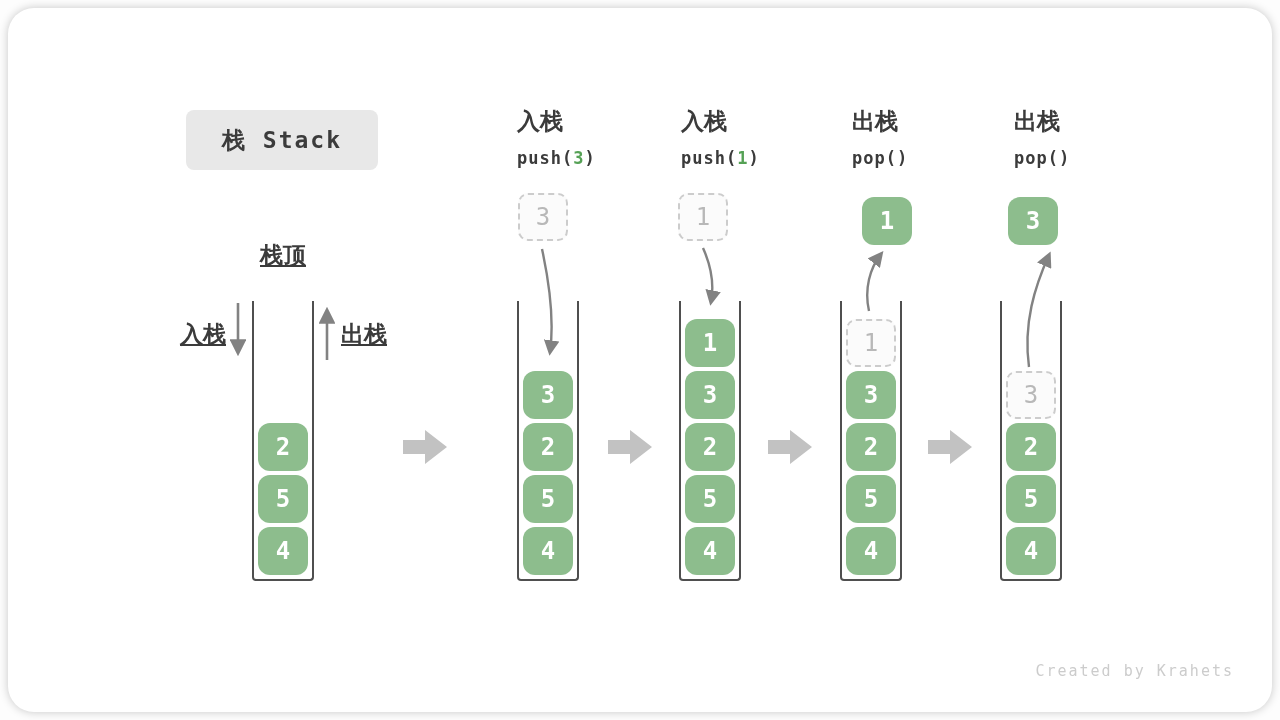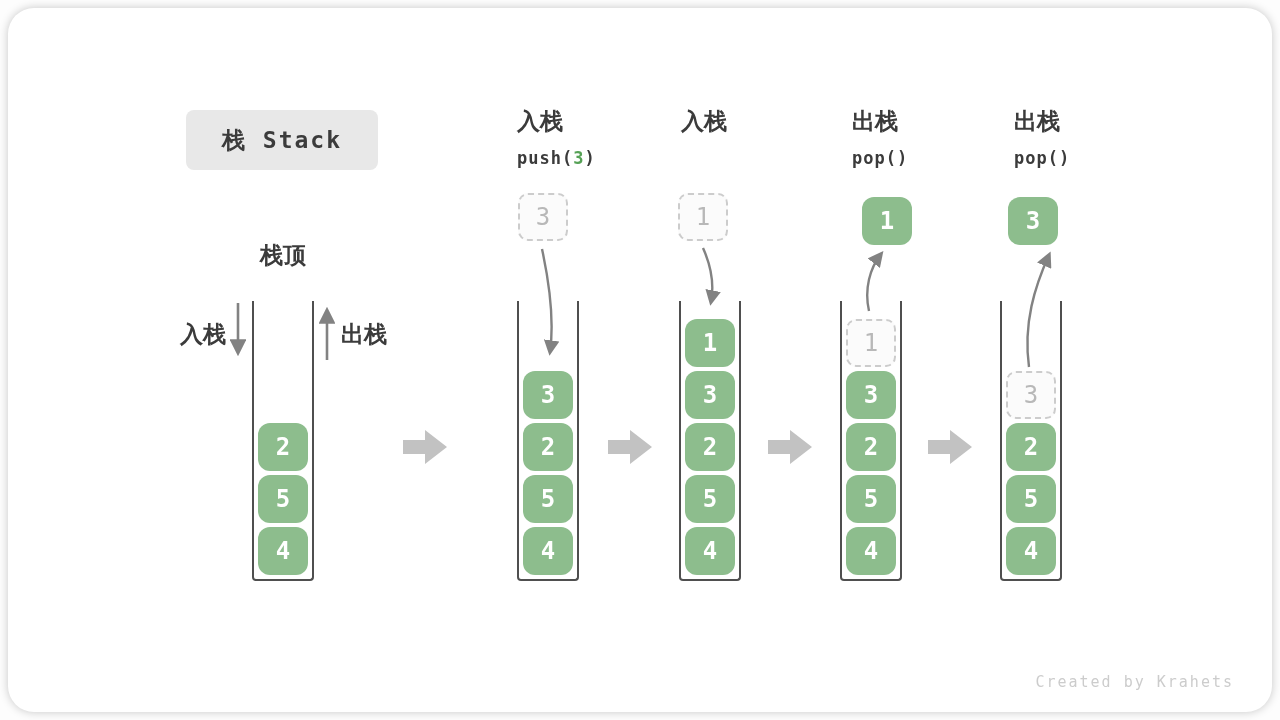--- a/index.html
+++ b/index.html
@@ -18,59 +18,60 @@
   *{margin:0;padding:0;box-sizing:border-box;}
   html,body{width:1280px;height:720px;background:#fdfdfd;overflow:hidden;
     font-family:"DejaVu Sans","Liberation Sans",sans-serif;}
   .card{position:absolute;left:8px;top:8px;width:1264px;height:704px;
     background:#ffffff;border-radius:26px;box-shadow:0 0 10px rgba(0,0,0,.22);}
   .abs{position:absolute;}
   .title-box{left:178px;top:102px;width:192px;height:60px;background:var(--title-bg);
     border-radius:8px;display:flex;align-items:center;justify-content:center;}
   .title-text{font-family:"DejaVu Sans Mono","DejaVu Sans",monospace;font-size:23px;
     font-weight:700;color:var(--ink);letter-spacing:2px;}
-  .cjk-label{font-size:23px;font-weight:700;color:var(--ink);}
+  .cjk-label{font-size:23px;font-weight:700;color:var(--ink);text-decoration:underline;}
   .center{text-align:center;}
   .right{text-align:right;}
   .well{width:62px;height:280px;border-left:2.5px solid var(--wall);
     border-right:2.5px solid var(--wall);border-bottom:2.5px solid var(--wall);
     border-bottom-left-radius:4px;border-bottom-right-radius:4px;}
   .cell{width:50px;height:48px;border-radius:12px;background:var(--green);
     color:#ffffff;display:flex;align-items:center;justify-content:center;
     font-family:"DejaVu Sans Mono",monospace;font-size:24px;font-weight:700;}
   .cell.ghost{background:var(--ghost-bg);border:2px dashed var(--ghost-border);
     color:var(--ghost-text);font-weight:400;border-radius:10px;}
   .op{width:170px;line-height:37px;}
   .op-cjk{font-size:23px;font-weight:700;color:var(--ink);}
   .op-code{font-family:"DejaVu Sans Mono",monospace;font-size:17px;font-weight:700;
     color:var(--ink);letter-spacing:1px;}
   .op-code .arg{color:var(--arg-green);}
   svg.overlay{left:0;top:0;width:1280px;height:720px;pointer-events:none;}
   .curve{fill:none;stroke:var(--arrow);stroke-width:2.4px;}
   .straight{fill:none;stroke:var(--arrow);stroke-width:2.6px;}
   .arrowhead{fill:var(--arrow);}
   .blockarrow{fill:var(--blockarrow);}
-  .watermark{right:38px;bottom:21px;font-family:"DejaVu Sans Mono",monospace;
+  .watermark{right:38px;bottom:32px;font-family:"DejaVu Sans Mono",monospace;
     font-size:15px;color:var(--watermark);letter-spacing:2px;}
 </style>
 </head>
 <body>
 
 <div class="card">
 
   <div class="abs title-box">
     <span class="title-text">栈 Stack</span>
   </div>
 
   <div class="abs op" style="left:509px;top:95px;">
     <div class="op-cjk">入栈</div>
     <div class="op-code"><span>push(</span><span class="arg">3</span><span>)</span></div>
   </div>
   <div class="abs op" style="left:673px;top:95px;">
     <div class="op-cjk">入栈</div>
+    <div class="op-code"><span>push(</span><span class="arg">1</span><span>)</span></div>
   </div>
   <div class="abs op" style="left:844px;top:95px;">
     <div class="op-cjk">出栈</div>
     <div class="op-code"><span>pop(</span><span class="arg"></span><span>)</span></div>
   </div>
   <div class="abs op" style="left:1006px;top:95px;">
     <div class="op-cjk">出栈</div>
     <div class="op-code"><span>pop(</span><span class="arg"></span><span>)</span></div>
   </div>
 

